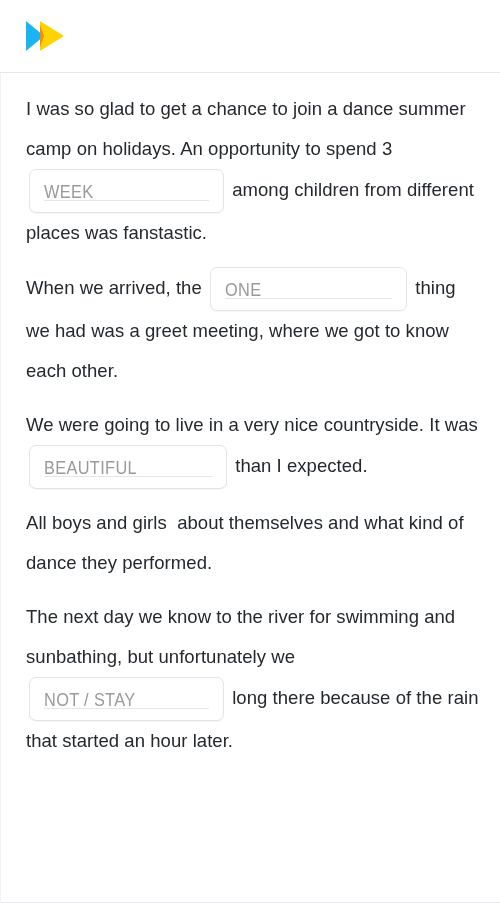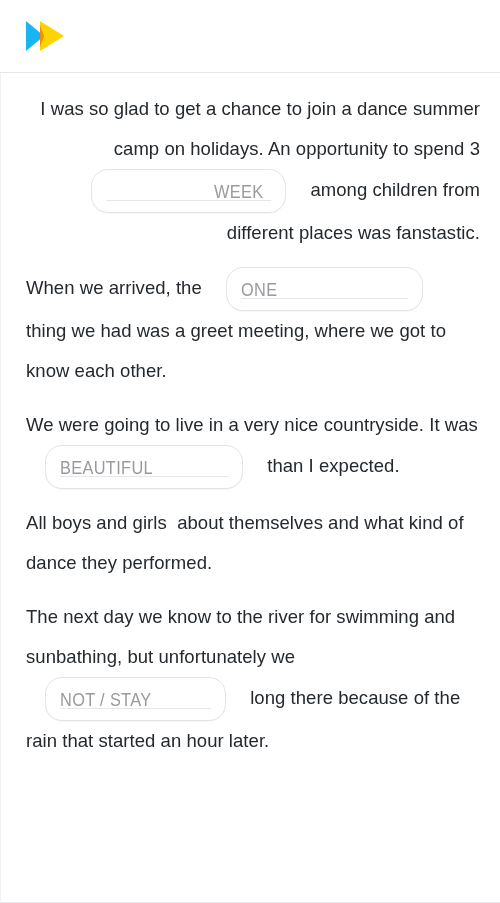--- a/index.html
+++ b/index.html
@@ -60,39 +60,38 @@
   .para {
     font-size: 18.5px;
     line-height: 40px;
     color: #24292e;
     letter-spacing: 0.05px;
     margin: 0;
     padding-top: 14px;
   }
   .para:first-child {
     padding-top: 16px;
-    text-align: right;
   }
 
   .txt {
     white-space: pre-wrap;
   }
 
   
   .gap {
     display: inline-block;
     vertical-align: middle;
     position: relative;
     box-sizing: border-box;
     height: 44px;
     border: 1px solid #e4e4e6;
-    border-radius: 17px;
+    border-radius: 7px;
     background: #ffffff;
     box-shadow: 0 1px 1px rgba(0,0,0,0.035);
-    margin: 0 19px;
+    margin: 0 3px;
     padding: 0 14px;
     overflow: hidden;
   }
   .gap-inner {
     position: relative;
     display: block;
     height: 100%;
   }
   .gap-ph {
     display: inline-block;
@@ -115,21 +114,21 @@
     height: 1px;
     background: #e6e6e8;
     z-index: 1;
   }
 
   
   .gap-w1 { width: 195px; }  
   .gap-w2 { width: 198px; }  
   .gap-w3 { width: 197px; }  
   .gap-w4 { width: 195px; }  
-  .gap-w5 { width: 181px; }  
+  .gap-w5 { width: 195px; }  
 </style>
 </head>
 <body>
 
 <div class="page">
 
   <div class="header">
     <svg class="logo" viewBox="0 0 50 40" aria-hidden="true">
       <polygon points="6,5 6,35 24,20" fill="#19b5f0"></polygon>
       <polygon points="20,5 20,35 44,20" fill="#fdd302"></polygon>

